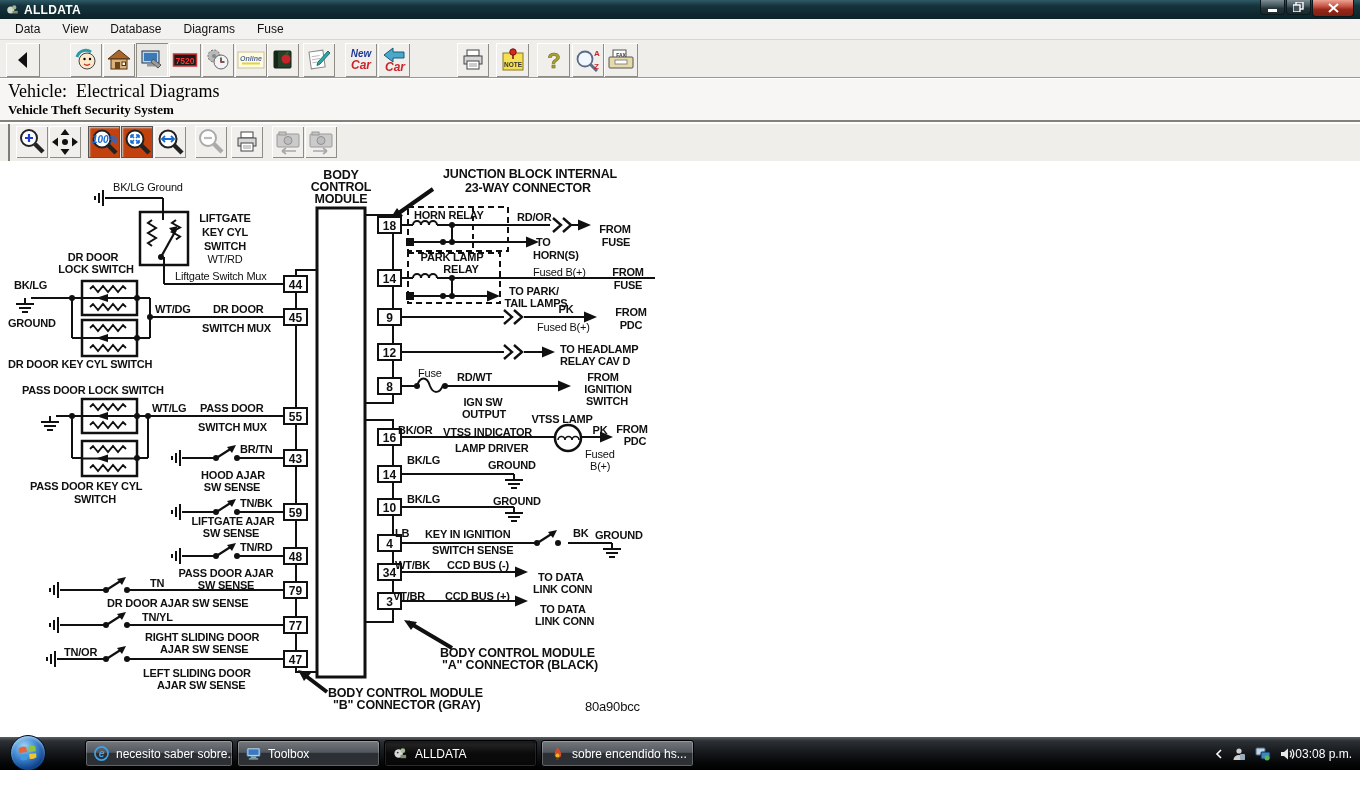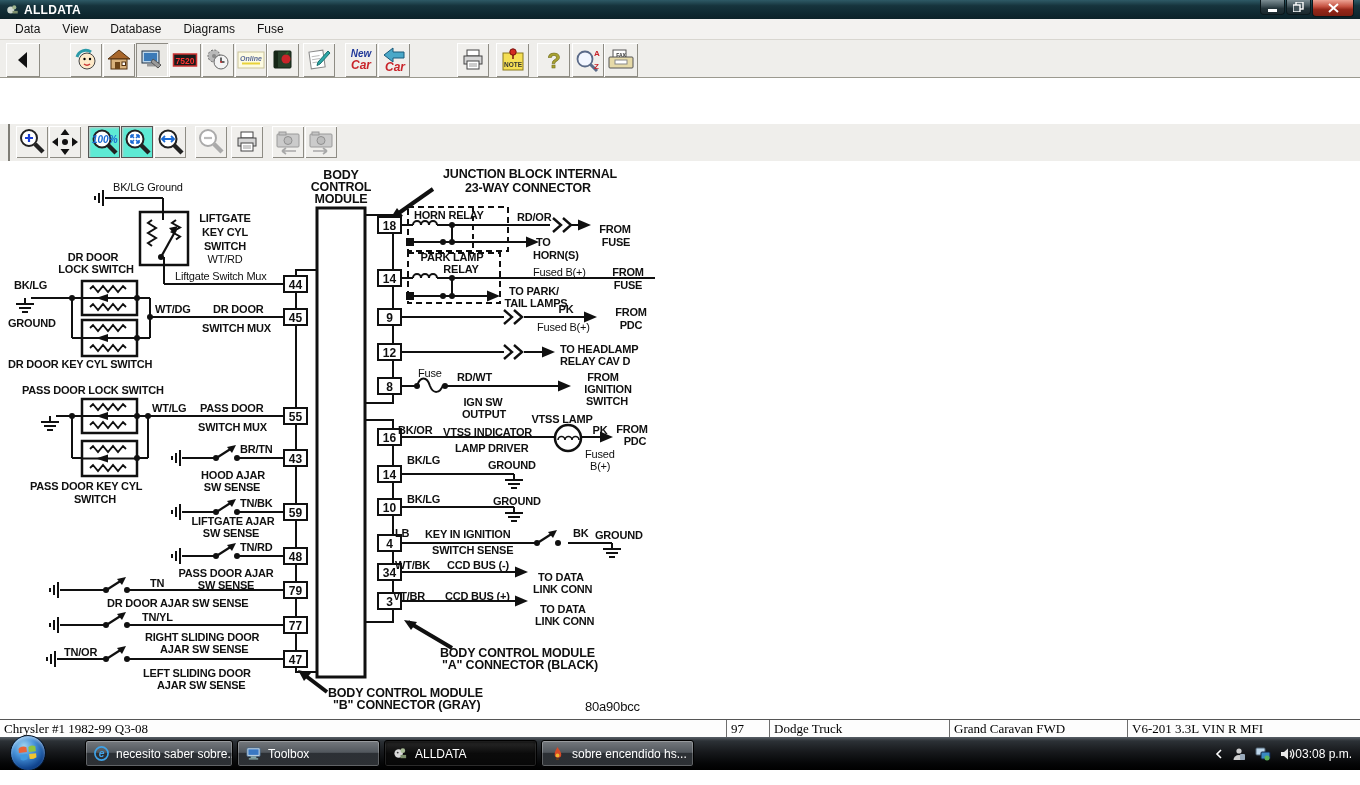--- a/index.html
+++ b/index.html
@@ -16,21 +16,21 @@
 .menubar .mitem{padding:2px 7px;margin-right:8px}
 .menubar .mitem:first-child{margin-left:8px}
 .toolbar{position:absolute;left:0;top:40px;width:1360px;height:38px;background:#efeeeb;border-bottom:1px solid #9b998f}
 .tbtn{position:absolute;top:3px;width:32px;height:34px;background:#f0efec;box-shadow:inset 1px 1px 0 #fff,inset -1px -1px 0 #8e8c84;display:flex;align-items:center;justify-content:center}
 .tbtn.pressed{box-shadow:inset 1px 1px 0 #8e8c84,inset -1px -1px 0 #fff;background:#e9e8e4}
 .vheader{position:absolute;left:0;top:79px;width:1360px;height:43px;background:#f7f6f4;border-bottom:2px solid #83817a}
 .vtitle{position:absolute;left:8px;top:2px;font-family:"Liberation Serif","DejaVu Serif",serif;font-size:18px;color:#000;white-space:pre}
 .vsub{position:absolute;left:8px;top:23px;font-family:"Liberation Serif","DejaVu Serif",serif;font-size:13px;font-weight:bold;color:#000}
 .dtoolbar{position:absolute;left:0;top:124px;width:1360px;height:37px;background:#efeeeb}
 .dbtn{position:absolute;top:2px;width:32px;height:32px;background:#f0efec;box-shadow:inset 1px 1px 0 #fff,inset -1px -1px 0 #8e8c84;display:flex;align-items:center;justify-content:center}
-.dbtn.toggled{box-shadow:inset 0 0 0 1px #555,inset 2px 2px 2px #c9c8c4;background:#5eead4}
+.dbtn.toggled{box-shadow:inset 0 0 0 1px #555,inset 2px 2px 2px #c9c8c4;background:#c2410c}
 .canvasl{position:absolute;left:8px;top:124px;width:2px;height:595px;background:#7f7d76}
 .canvas{position:absolute;left:0;top:161px;width:1360px;height:558px;background:#fff}
 .statusbar{position:absolute;left:0;top:719px;width:1360px;height:18px;background:#fdfdfd;border-top:1px solid #565656;font-family:"Liberation Serif","DejaVu Serif",serif;font-size:13px;color:#000}
 .scell{position:absolute;top:0;height:18px;border-right:1px solid #6e6e6e;padding:1px 0 0 4px;overflow:hidden;white-space:nowrap}
 .taskbar{position:absolute;left:0;top:737px;width:1360px;height:33px;background:linear-gradient(180deg,#596067 0%,#2c3136 12%,#17191c 45%,#050607 80%,#000 100%)}
 .orb{position:absolute;left:10px;top:-2px;width:36px;height:36px;border-radius:50%;background:radial-gradient(circle at 38% 30%,#9fd4f0 0%,#4590d8 35%,#11458f 70%,#062a5e 100%);border:1px solid #04101f;box-shadow:inset 0 2px 3px rgba(255,255,255,.5)}
 .taskbtn{position:absolute;top:3px;height:27px;border-radius:3px;border:1px solid #000;background:linear-gradient(180deg,rgba(255,255,255,.30) 0%,rgba(255,255,255,.12) 45%,rgba(10,10,10,.30) 50%,rgba(30,30,30,.45) 100%),#3a4047;box-shadow:inset 0 0 0 1px rgba(255,255,255,.25);color:#fff;font-size:12px;display:flex;align-items:center;padding:0 8px;white-space:nowrap;overflow:hidden}
 .taskbtn.active{background:linear-gradient(180deg,rgba(255,255,255,.10) 0%,rgba(0,0,0,.45) 50%,rgba(0,0,0,.6) 100%),#131313;box-shadow:inset 0 1px 3px #000,inset 0 0 0 1px rgba(255,255,255,.18)}
 .taskbtn .ticn{margin-right:7px;flex:0 0 auto;display:flex}
 .tray{position:absolute;right:8px;top:0;height:33px;display:flex;align-items:center;color:#fff;font-size:12px}
@@ -191,20 +191,24 @@
     <div class="tbtn" style="left:604px;width:34px">
         <svg width="28" height="26" viewBox="0 0 28 26">
           <rect x="6" y="3" width="13" height="8" fill="#fff" stroke="#555"></rect>
           <rect x="2" y="10" width="24" height="11" rx="1" fill="#e6daa8" stroke="#555"></rect>
           <rect x="8" y="13" width="12" height="4" fill="#fff" stroke="#888"></rect>
           <text x="14" y="9.5" text-anchor="middle" font-size="5" font-weight="bold" fill="#333">FAX</text>
         </svg>
       </div>
   </div>
 
+  <div class="vheader">
+    <div class="vtitle">Vehicle:  Electrical Diagrams</div>
+    <div class="vsub">Vehicle Theft Security System</div>
+  </div>
 
   <div class="dtoolbar">
     <div class="dbtn" style="left:16px">
         <svg width="28" height="28" viewBox="0 0 28 28">
           <circle cx="11" cy="10" r="8" fill="#fff" stroke="#222" stroke-width="2"></circle>
           <path d="M11,6 v8 M7,10 h8" stroke="#1a3fd4" stroke-width="2.2"></path>
           <line x1="17" y1="16" x2="25" y2="24" stroke="#222" stroke-width="4.5"></line>
         </svg>
       </div>
     <div class="dbtn" style="left:49px">
@@ -564,27 +568,20 @@
           <text x="535" y="625" text-anchor="start" fill="#101010" font-size="11" font-weight="bold" letter-spacing="-0.2">LINK CONN</text>
           <text x="440" y="657" text-anchor="start" fill="#101010" font-size="12.5" font-weight="bold" letter-spacing="-0.2">BODY CONTROL MODULE</text>
           <text x="442" y="669" text-anchor="start" fill="#101010" font-size="12.5" font-weight="bold" letter-spacing="-0.2">"A" CONNECTOR (BLACK)</text>
           <text x="328" y="697" text-anchor="start" fill="#101010" font-size="12.5" font-weight="bold" letter-spacing="-0.2">BODY CONTROL MODULE</text>
           <text x="333" y="709" text-anchor="start" fill="#101010" font-size="12.5" font-weight="bold" letter-spacing="-0.2">"B" CONNECTOR (GRAY)</text>
           <text x="585" y="711" text-anchor="start" fill="#101010" font-size="13" font-weight="normal" letter-spacing="-0.2">80a90bcc</text>
         </g>
     </svg>
   </div>
 
-  <div class="statusbar">
-    <div class="scell" style="left:0;width:727px">Chrysler #1 1982-99 Q3-08</div>
-    <div class="scell" style="left:727px;width:43px">97</div>
-    <div class="scell" style="left:770px;width:180px">Dodge Truck</div>
-    <div class="scell" style="left:950px;width:178px">Grand Caravan FWD</div>
-    <div class="scell" style="left:1128px;width:232px;border-right:none">V6-201 3.3L VIN R MFI</div>
-  </div>
 
   <div class="taskbar">
     <div class="orb">
       <svg width="34" height="34" viewBox="0 0 34 34" style="position:absolute;left:0;top:0">
           <g transform="rotate(-6 17 17)">
             <path d="M9,11 q4,-2 7,0 v5 h-8 v-4 z" fill="#e8643a"></path>
             <path d="M18,11 q4,-2 7,0 v5 h-7 z" fill="#8fc43f"></path>
             <path d="M9,18 h7 v5 q-4,2 -7,0 z" fill="#3f9ade"></path>
             <path d="M18,18 h7 v4 q-4,2 -7,1 z" fill="#f2c430"></path>
           </g>

